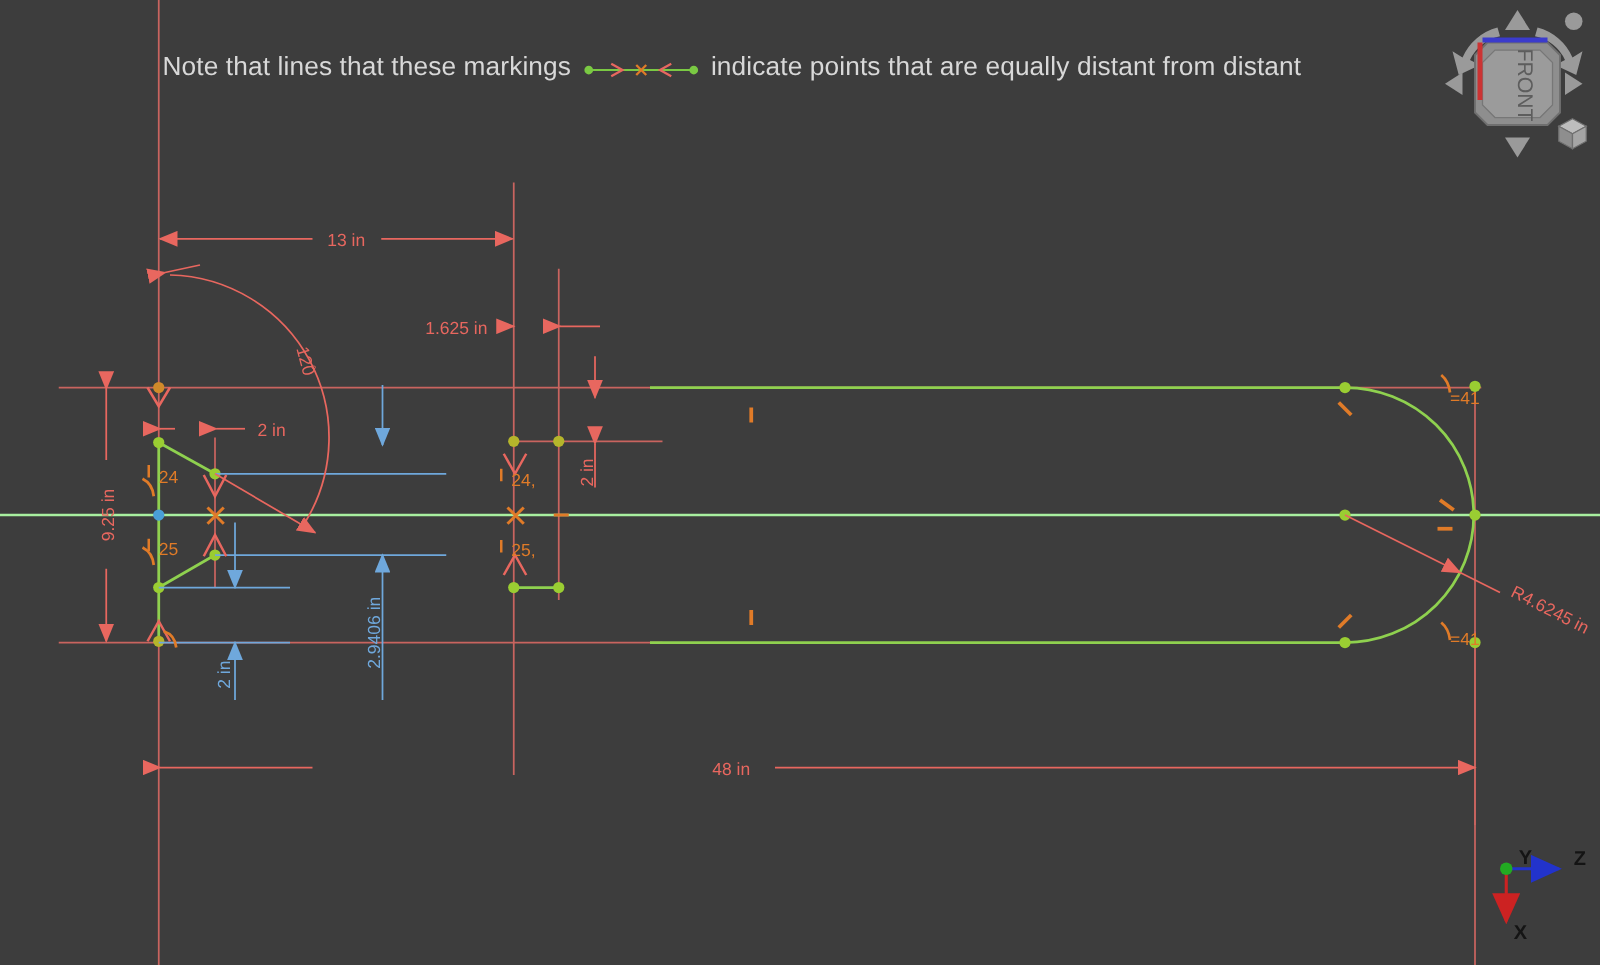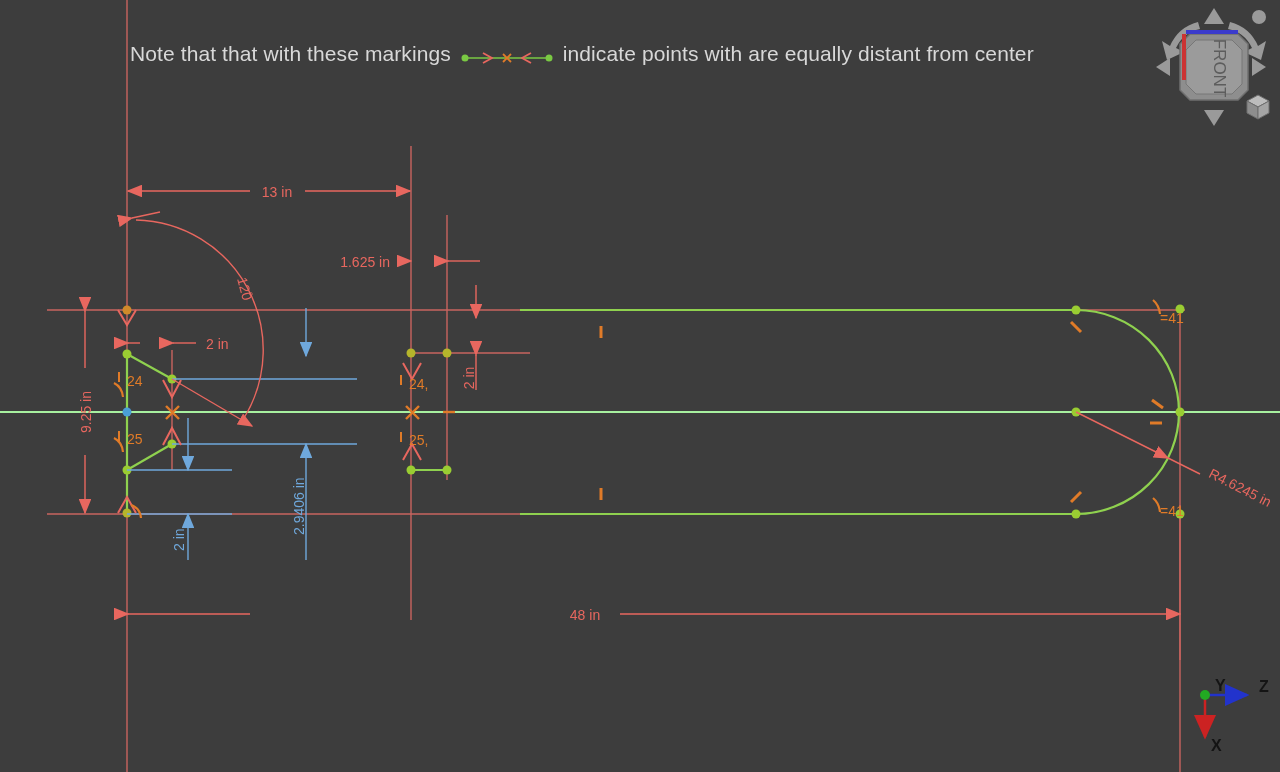--- a/index.html
+++ b/index.html
@@ -259,35 +259,35 @@
 
     <g stroke="#e07b28" stroke-width="2">
       <line x1="119" y1="372" x2="119" y2="382"></line>
       <line x1="119" y1="431" x2="119" y2="441"></line>
       <line x1="401" y1="375" x2="401" y2="385"></line>
       <line x1="401" y1="432" x2="401" y2="442"></line>
     </g>
   </svg>
 
   <div class="note-text">
-    <span>Note that that with these markings</span>
+    <span>Note that lines that these markings</span>
     <span class="note-inline-mark">
       <svg width="92" height="14" viewBox="0 0 92 14" xmlns="http://www.w3.org/2000/svg">
         <line x1="4" y1="7" x2="88" y2="7" stroke="#7ac943" stroke-width="1.6"></line>
         <circle cx="4" cy="7" r="3.5" fill="#7ac943"></circle>
         <circle cx="88" cy="7" r="3.5" fill="#7ac943"></circle>
         <polyline points="22,2 31,7 22,12" fill="none" stroke="#e8675f" stroke-width="1.8"></polyline>
         <polyline points="70,2 61,7 70,12" fill="none" stroke="#e8675f" stroke-width="1.8"></polyline>
         <g stroke="#e07b28" stroke-width="1.8">
           <line x1="42" y1="3" x2="50" y2="11"></line>
           <line x1="50" y1="3" x2="42" y2="11"></line>
         </g>
       </svg>
     </span>
-    <span>indicate points with are equally distant from center</span>
+    <span>indicate points that are equally distant from distant</span>
   </div>
 
   <div id="navcube">
     <svg width="132" height="130" viewBox="0 0 132 130" xmlns="http://www.w3.org/2000/svg">
 
       <g fill="#9a9a9a">
         <path d="M50,20 A42,42 0 0 0 22,44 L14,39 L19,58 L36,50 L28,46 A34,34 0 0 1 52,27 z"></path>
       </g>
       <g fill="#9a9a9a">
         <path d="M82,20 A42,42 0 0 1 110,44 L118,39 L113,58 L96,50 L104,46 A34,34 0 0 0 80,27 z"></path>

